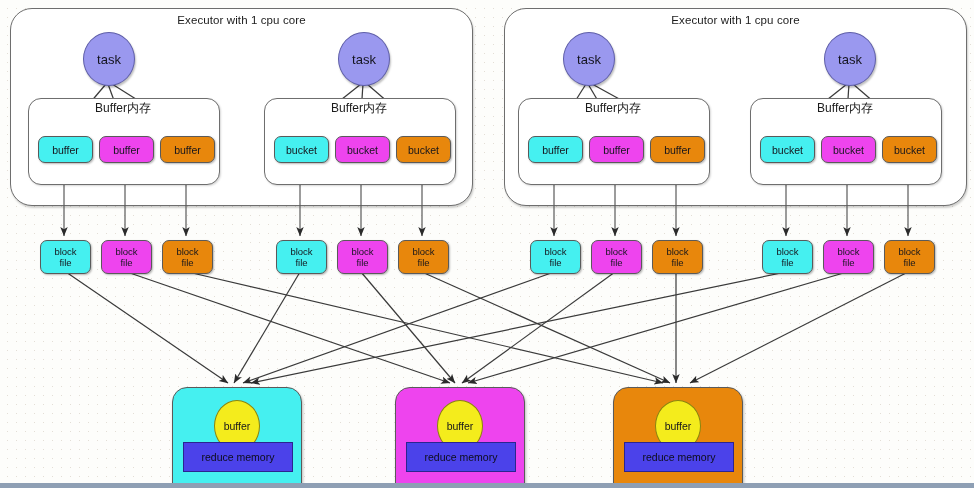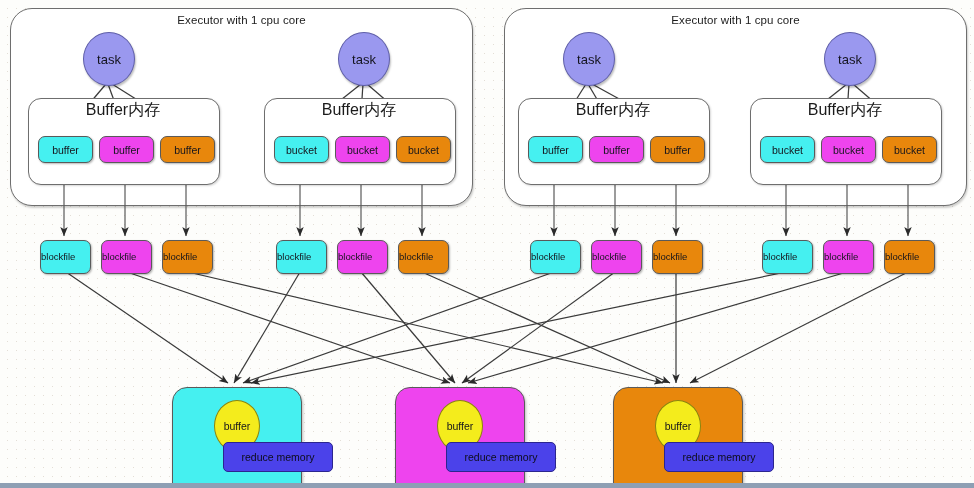--- a/index.html
+++ b/index.html
@@ -51,21 +51,21 @@
     background: #ffffff;
     box-shadow: 1px 1px 2px rgba(0,0,0,0.16);
     z-index: 3;
   }
   .buffer-group-title {
     position: absolute;
     top: 4px;
     left: 0;
     width: 100%;
     text-align: center;
-    font-size: 16px;
+    font-size: 12px;
     color: #1b1b1b;
     z-index: 4;
   }
   .task {
     position: absolute;
     width: 50px;
     height: 52px;
     border-radius: 50%;
     background: #9a98ef;
     border: 1.4px solid #5f5fa8;
@@ -91,23 +91,23 @@
     box-shadow: 1px 1px 2px rgba(0,0,0,0.28);
     z-index: 6;
   }
   .block {
     position: absolute;
     width: 49px;
     height: 32px;
     border-radius: 7px;
     border: 1.4px solid #5a5a5a;
     display: flex;
-    flex-direction: row;
-    align-items: center;
-    justify-content: flex-start;
+    flex-direction: column;
+    align-items: center;
+    justify-content: center;
     font-size: 9.5px;
     line-height: 11.5px;
     color: #15151c;
     box-shadow: 1px 1px 2px rgba(0,0,0,0.28);
     z-index: 6;
   }
   .reducer {
     position: absolute;
     width: 128px;
     height: 98px;
@@ -132,30 +132,29 @@
     font-size: 10.5px;
     color: #15151c;
     z-index: 5;
   }
   .reduce-mem {
     position: absolute;
     left: 10px;
     bottom: 14px;
     width: 108px;
     height: 28px;
-    border-radius: 5px;
+    border-radius: 0;
     background: #4b42ea;
     border: 1.4px solid #2b258f;
     display: flex;
     align-items: center;
     justify-content: center;
     font-size: 10.5px;
     color: #0d0d1a;
     z-index: 5;
-    margin-left: 40px;
   }
   .bottom-bar {
     position: absolute;
     left: 0;
     bottom: 0;
     width: 974px;
     height: 5px;
     background: #8e9fb4;
     z-index: 10;
   }

